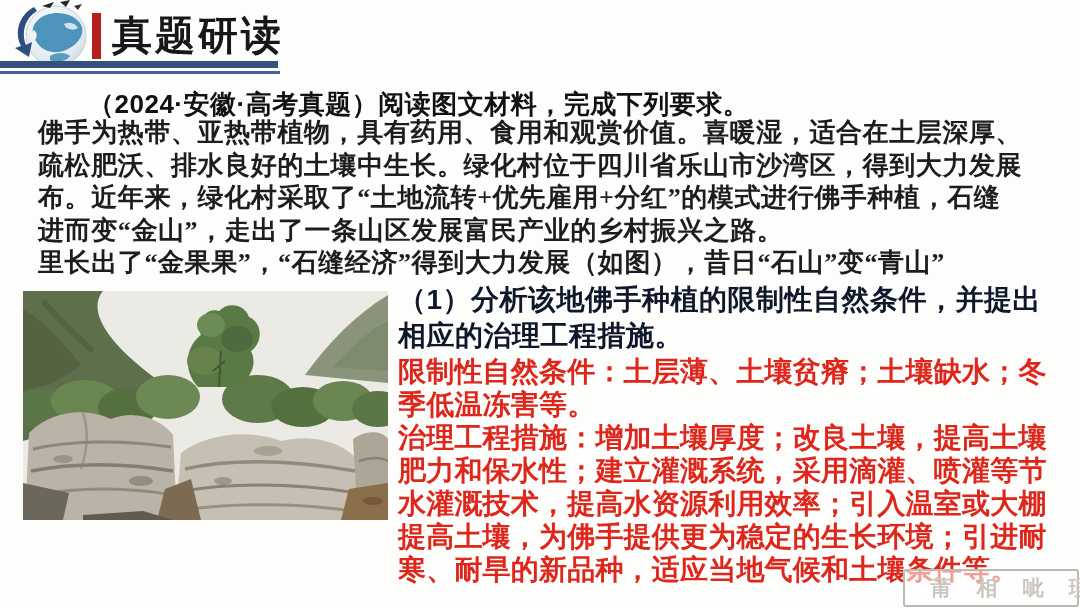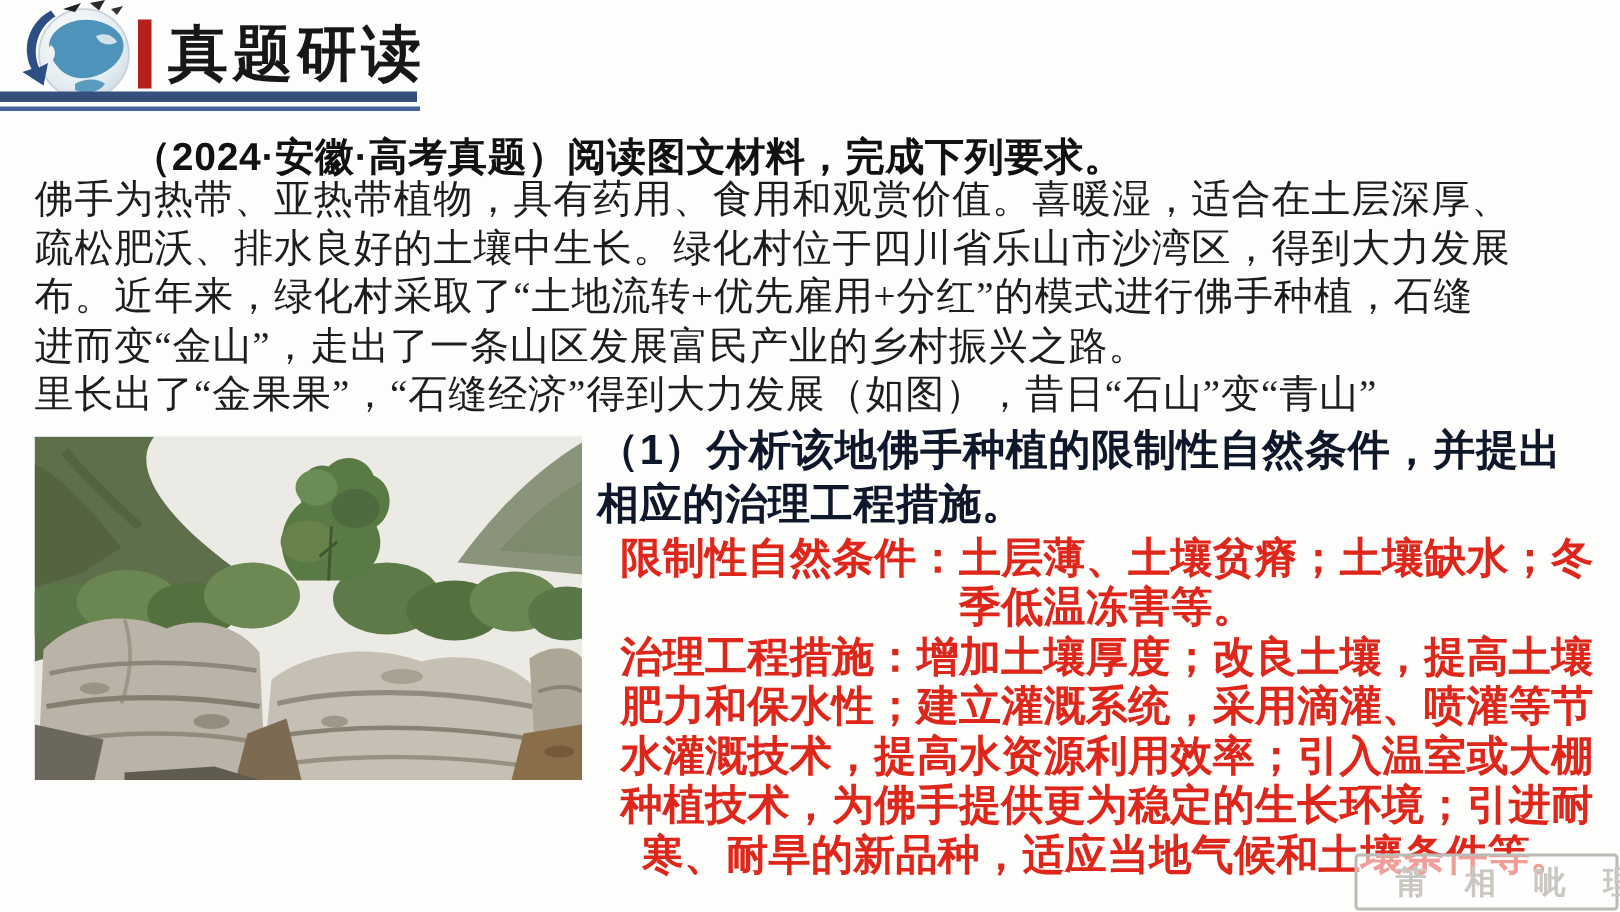--- a/index.html
+++ b/index.html
@@ -17,32 +17,32 @@
     font-size:40px;font-weight:bold;color:#171717;letter-spacing:3px;
     font-family:"Liberation Sans","DejaVu Sans",sans-serif;
   }
   .rule-thick{position:absolute;left:0;top:61px;width:278px;height:7px;background:#35507d;}
   .rule-thin{position:absolute;left:0;top:71px;width:280px;height:3px;background:#46629c;}
   
   .intro-line{
     position:absolute;left:44px;top:87px;
     font-size:26px;font-weight:bold;color:#111;white-space:nowrap;letter-spacing:0.5px;margin-left:44px;
   }
-  .material-block{position:absolute;left:23px;top:117px;width:1035px;}
+  .material-block{position:absolute;left:38px;top:117px;width:1035px;font-weight:bold;}
   .para-line{
     font-size:26px;line-height:32.5px;white-space:nowrap;color:#1d1d1d;
     font-family:"Liberation Serif","DejaVu Serif",serif;letter-spacing:0.6px;
   }
   
   .photo{position:absolute;left:23px;top:291px;width:365px;height:229px;overflow:hidden;background:#e8e7e2;}
   
   .question-block{position:absolute;left:398px;top:282px;width:676px;}
   .q-line{font-size:28px;line-height:36px;font-weight:bold;color:#0f172a;white-space:nowrap;letter-spacing:0.5px;}
   .answer-block{position:absolute;left:398px;top:355px;width:680px;}
-  .a-line{font-size:28px;line-height:33px;font-weight:bold;color:#df261b;white-space:nowrap;letter-spacing:0.2px;text-align:center;}
+  .a-line{font-size:28px;line-height:33px;font-weight:bold;color:#df261b;white-space:nowrap;letter-spacing:0.2px;}
   
   .watermark{
     position:absolute;left:903px;top:569px;width:172px;height:34px;
     border:2px solid #bcbab4;border-radius:3px;background:rgba(255,255,255,.55);
     display:flex;align-items:center;justify-content:center;gap:12px;
   }
   .watermark span{
     font-size:21px;color:#cac7c0;font-weight:bold;letter-spacing:10px;
     font-family:"Liberation Serif","DejaVu Serif",serif;white-space:nowrap;padding-left:48px;
   }
@@ -140,19 +140,19 @@
   <div class="q-line">（1）分析该地佛手种植的限制性自然条件，并提出</div>
   <div class="q-line">相应的治理工程措施。</div>
 </div>
 
 <div class="answer-block">
   <div class="a-line">限制性自然条件：土层薄、土壤贫瘠；土壤缺水；冬</div>
   <div class="a-line">季低温冻害等。</div>
   <div class="a-line">治理工程措施：增加土壤厚度；改良土壤，提高土壤</div>
   <div class="a-line">肥力和保水性；建立灌溉系统，采用滴灌、喷灌等节</div>
   <div class="a-line">水灌溉技术，提高水资源利用效率；引入温室或大棚</div>
-  <div class="a-line">种植技术，为佛手提供更为稳定的生长环境；引进耐</div>
+  <div class="a-line">提高土壤，为佛手提供更为稳定的生长环境；引进耐</div>
   <div class="a-line">寒、耐旱的新品种，适应当地气候和土壤条件等。</div>
 </div>
 
 <div class="watermark">
   <span>莆 相 呲 理</span>
 </div>
 
 </body></html>

